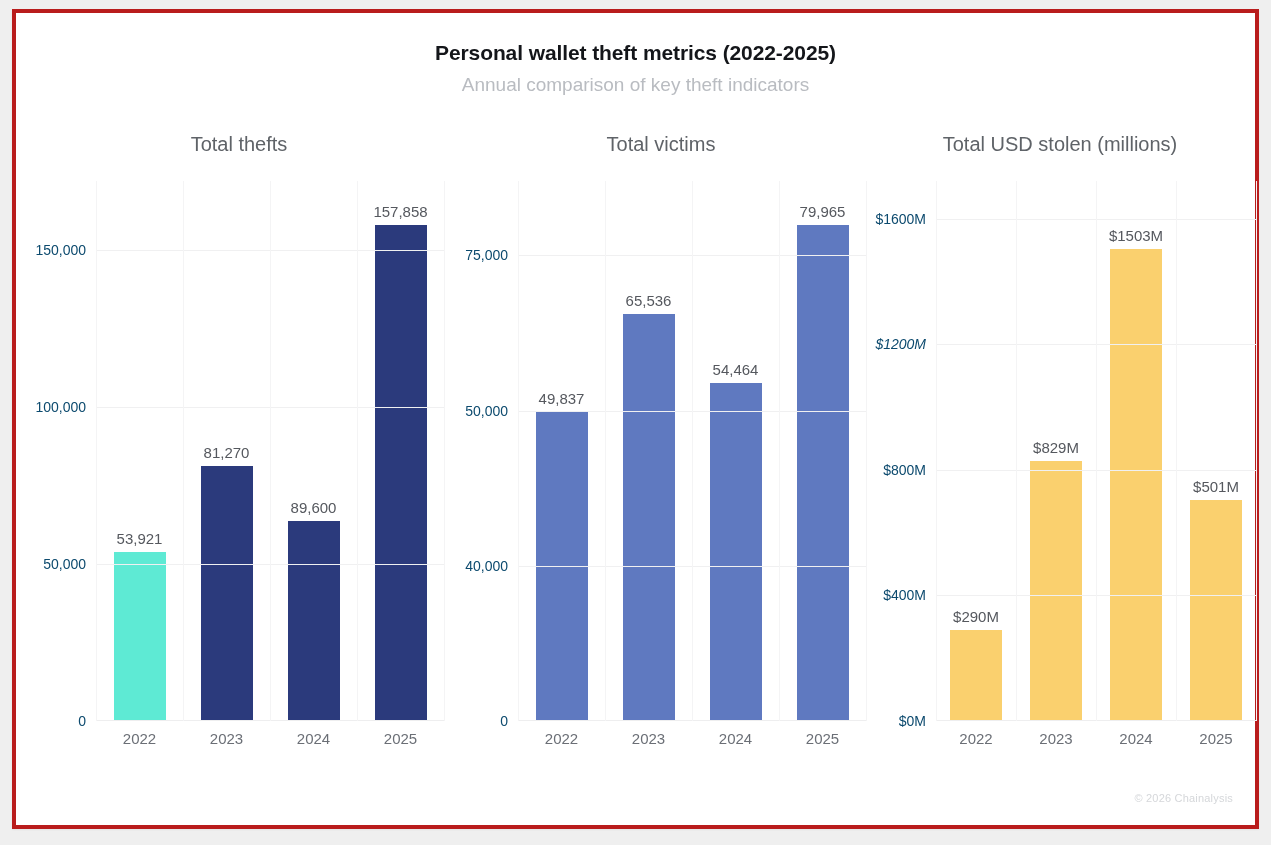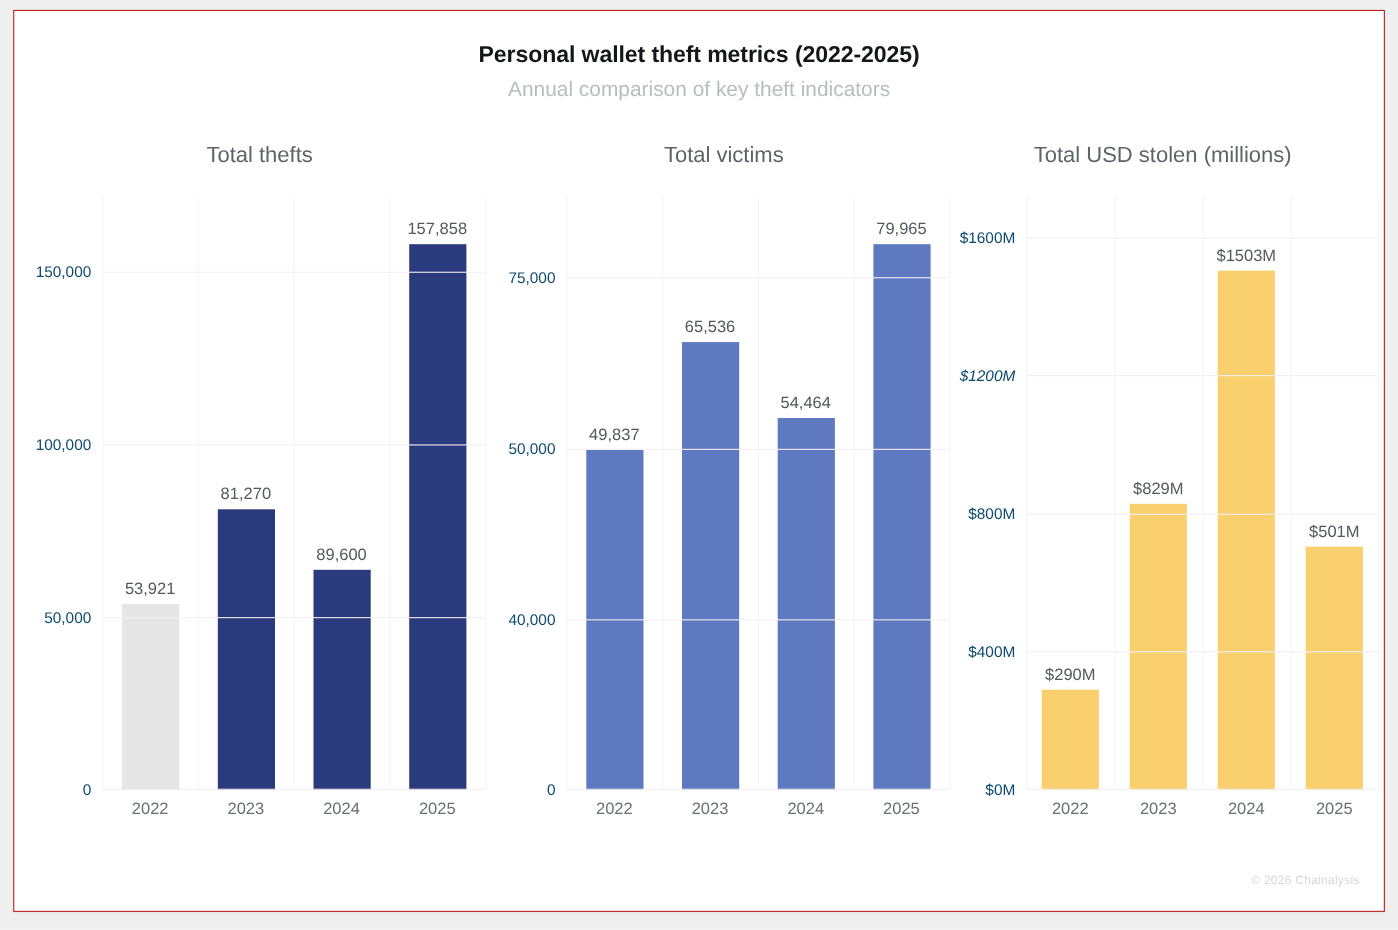--- a/index.html
+++ b/index.html
@@ -14,21 +14,21 @@
     overflow: hidden;
   }
 
   .card {
     position: absolute;
     left: 12px;
     top: 9px;
     width: 1247px;
     height: 820px;
     background: #ffffff;
-    border: 1px solid #b91c1c;
+    border: 4px solid #b91c1c;
     box-sizing: border-box;
     box-shadow: 0 1px 2px rgba(0,0,0,0.05);
   }
 
   .header {
     position: absolute;
     left: 0;
     top: 26px;
     width: 100%;
     text-align: center;
@@ -200,21 +200,21 @@
       <div class="plot">
         <div class="axis-zone">
             <div class="ytick" style="top: 100%;">0</div>
             <div class="ytick" style="top: 70.9302%;">50,000</div>
             <div class="ytick" style="top: 41.8605%;">100,000</div>
             <div class="ytick" style="top: 12.7907%;">150,000</div>
           </div>
         <div class="grid-zone">
           <div class="bars">
               <div class="bar-slot" style="left: 0%; width: 25%;">
-                <div class="bar" style="height: 31.3494%; background: #e5e5e5;">
+                <div class="bar" style="height: 31.3494%; background: #5eead4;">
                   <div class="bar-value">53,921</div>
                 </div>
                 <div class="xlabel">2022</div>
               </div>
               <div class="bar-slot" style="left: 25%; width: 25%;">
                 <div class="bar" style="height: 47.25%; background: rgb(43, 58, 124);">
                   <div class="bar-value">81,270</div>
                 </div>
                 <div class="xlabel">2023</div>
               </div>

